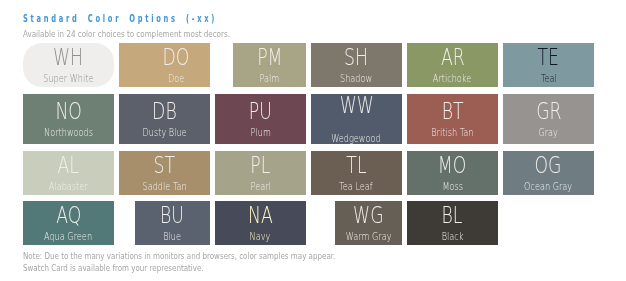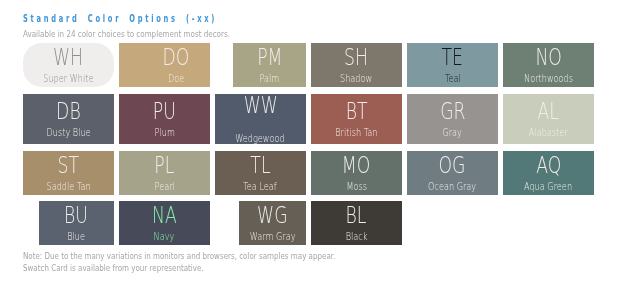--- a/index.html
+++ b/index.html
@@ -29,20 +29,24 @@
         <div class="code">DO</div>
         <div class="name">Doe</div>
       </div>
       <div class="sw" style="background: rgb(168, 164, 134); color: rgb(240, 238, 234); margin-left: 18px;">
         <div class="code">PM</div>
         <div class="name">Palm</div>
       </div>
       <div class="sw" style="background: rgb(126, 119, 108); color: rgb(240, 238, 234);">
         <div class="code">SH</div>
         <div class="name">Shadow</div>
+      </div>
+      <div class="sw" style="background: rgb(138, 152, 102); color: rgb(240, 238, 234);">
+        <div class="code">AR</div>
+        <div class="name">Artichoke</div>
       </div>
       <div class="sw" style="background: rgb(127, 153, 161); color: #0f172a;">
         <div class="code">TE</div>
         <div class="name">Teal</div>
       </div>
       <div class="sw" style="background: rgb(109, 128, 115); color: rgb(240, 238, 234);">
         <div class="code">NO</div>
         <div class="name">Northwoods</div>
       </div>
       <div class="sw" style="background: rgb(92, 96, 106); color: rgb(240, 238, 234);">
@@ -90,21 +94,21 @@
         <div class="name">Ocean Gray</div>
       </div>
       <div class="sw" style="background: rgb(82, 120, 119); color: rgb(240, 238, 234);">
         <div class="code">AQ</div>
         <div class="name">Aqua Green</div>
       </div>
       <div class="sw" style="background: rgb(90, 97, 111); color: rgb(240, 238, 234); margin-left: 16px;">
         <div class="code">BU</div>
         <div class="name">Blue</div>
       </div>
-      <div class="sw" style="background: rgb(71, 74, 88); color: #86efac;">
+      <div class="sw" style="background: rgb(71, 74, 88); color: #fef9c3;">
         <div class="code">NA</div>
         <div class="name">Navy</div>
       </div>
       <div class="sw" style="background: rgb(102, 95, 86); color: rgb(240, 238, 234); margin-left: 24px;">
         <div class="code">WG</div>
         <div class="name">Warm Gray</div>
       </div>
       <div class="sw" style="background: rgb(62, 58, 53); color: rgb(240, 238, 234);">
         <div class="code">BL</div>
         <div class="name">Black</div>

